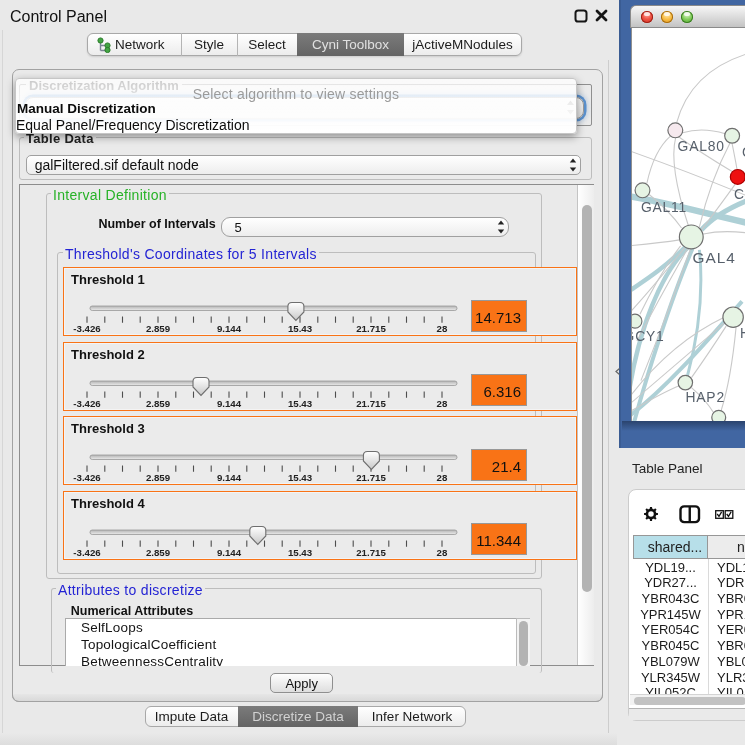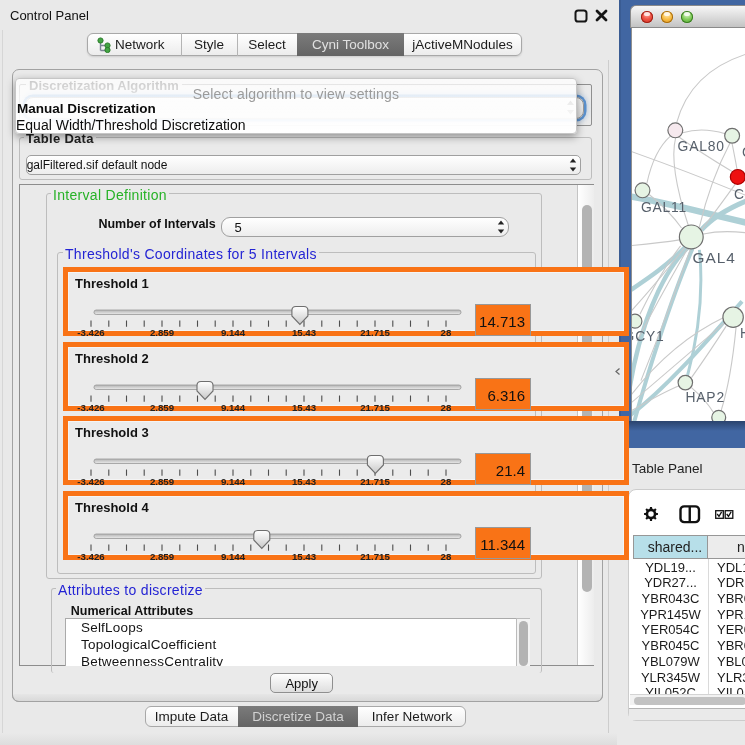--- a/index.html
+++ b/index.html
@@ -1,18 +1,18 @@
 <!DOCTYPE html>
 <html><head><meta charset="utf-8">
 <style>
   * { margin:0; padding:0; box-sizing:border-box; }
   html,body { width:745px; height:745px; font-family:"Liberation Sans",sans-serif; background:#e8e8e8; overflow:hidden; }
   .abs { position:absolute; }
-  .tpanel { position:absolute; left:63px; width:566px; height:69px; background:#ebebeb;
-            border:5px solid #f97316; box-shadow: inset 0 0 0 1px #f4f4f4; }
+  .tpanel { position:absolute; left:63px; width:514px; height:69px; background:#ebebeb;
+            border:1px solid #f97316; box-shadow: inset 0 0 0 1px #f4f4f4; }
   .tlabel { position:absolute; left:7px; top:4px; font-size:13px; font-weight:bold; color:#111; }
   .vbox { position:absolute; left:407px; top:31.5px; width:56px; height:32px; background:#f97316;
           border:1px solid #989898; font-size:15px; color:#111; text-align:right;
           line-height:33px; padding-right:5px; }
   .fieldset { position:absolute; border:1px solid #bdbdbd; border-radius:3px; }
   .flabel { position:absolute; background:#eaeaea; padding:0 2px; font-size:14px; letter-spacing:0.3px; }
   .combo { position:absolute; background:linear-gradient(#ffffff,#ededed); border:1px solid #a0a0a0;
            font-size:13px; color:#111; }
 </style></head>
 <body>
@@ -129,21 +129,21 @@
 <div style="position:absolute;left:717px;top:559.5px;width:28px;height:134.2px;overflow:hidden;line-height:15.74px;font-size:13px;color:#1c1c1c;">YDL1<br>YDR2<br>YBR0<br>YPR1<br>YER0<br>YBR0<br>YBL0<br>YLR3<br>YIL0</div>
 
 <div class="abs" style="left:630px;top:693.6px;width:115px;height:11.7px;background:#f2f2f2;border-top:1px solid #d4d4d4;"></div>
 <div class="abs" style="left:634.3px;top:696.8px;width:112px;height:7.8px;border-radius:4px;background:#c2c2c2;"></div>
 <div class="abs" style="left:629px;top:707.8px;width:116px;height:1px;background:#b4b4b4;"></div>
 <div class="abs" style="left:629px;top:708.8px;width:116px;height:11px;background:#eaeaea;"></div>
 
 <div class="abs" style="left:0;top:0;width:619px;height:745px;background:#e9e9e9;"></div>
 <div class="abs" style="left:607.5px;top:60px;width:1px;height:685px;background:#cdcdcd;"></div>
 <div class="abs" style="left:2px;top:30px;width:1px;height:715px;background:#d6d6d6;"></div>
-<div class="abs" style="left:10px;top:8px;font-size:13px;color:#111;">Control Panel</div>
+<div class="abs" style="left:10px;top:8px;font-size:16px;color:#111;">Control Panel</div>
 <svg class="abs" style="left:574px;top:9px;" width="14" height="14" viewBox="0 0 14 14">
   <rect x="1.5" y="1.5" width="11" height="11" rx="2.6" fill="none" stroke="#161616" stroke-width="2"></rect>
 </svg>
 <svg class="abs" style="left:595px;top:9px;" width="13" height="13" viewBox="0 0 13 13">
   <path d="M2,2 L11,11 M11,2 L2,11" stroke="#161616" stroke-width="2.8" stroke-linecap="round"></path>
 </svg>
 
 <div class="abs" style="left:87px;top:33px;width:435px;height:23px;background:linear-gradient(#ffffff,#ececec);
      border:1px solid #a8a8a8;border-radius:6px;box-shadow:0 1px 2px rgba(0,0,0,0.12);"></div>
 <svg class="abs" style="left:97px;top:37px;" width="15" height="16" viewBox="0 0 15 16">
@@ -171,25 +171,25 @@
      border:1px solid #999999;border-radius:8px;box-shadow:0 0 0 2.5px #5b90cc, 0 0 4px 4px rgba(91,144,204,0.28);"></div>
 <svg class="abs" style="left:566px;top:100px;" width="9" height="15" viewBox="0 0 9 15">
   <path d="M4.5,0.5 L8,5 H1 Z" fill="#555"></path>
     <path d="M4.5,14.5 L8,10 H1 Z" fill="#555"></path>
 </svg>
 
 <div class="abs" style="left:15px;top:77.5px;width:562px;height:56.5px;background:linear-gradient(rgba(255,255,255,0.74), rgba(255,255,255,0.92) 55%, rgba(255,255,255,0.985));
      border:1px solid #c6c6c6;border-radius:4px;box-shadow:0 3px 9px rgba(0,0,0,0.38);z-index:50;"></div>
 <div class="abs" style="left:15px;top:86px;width:562px;text-align:center;font-size:14px;letter-spacing:0.2px;color:#9b9b9b;z-index:51;">Select algorithm to view settings</div>
 <div class="abs" style="left:17px;top:101px;font-size:13.5px;font-weight:bold;color:#0c0c0c;z-index:51;">Manual Discretization</div>
-<div class="abs" style="left:16px;top:117px;font-size:14px;color:#0c0c0c;z-index:51;">Equal Width/Threshold Discretization</div>
+<div class="abs" style="left:16px;top:117px;font-size:14px;color:#0c0c0c;z-index:51;">Equal Panel/Frequency Discretization</div>
 
 <div class="fieldset" style="left:19.4px;top:136.6px;width:573px;height:43px;"></div>
 <div class="flabel" style="left:24px;top:130.5px;color:#222;font-size:13px;font-weight:600;background:#e9e9e9;">Table Data</div>
-<div class="combo" style="left:25.7px;top:155px;width:555px;height:19.5px;border-radius:5px;line-height:19px;font-size:12px;">galFiltered.sif default node</div>
+<div class="combo" style="left:25.7px;top:155px;width:555px;height:19.5px;border-radius:5px;line-height:19px;padding-left:8px;font-size:14px;">galFiltered.sif default node</div>
 <svg class="abs" style="left:569px;top:158px;" width="8" height="14" viewBox="0 0 8 14">
   <path d="M4,0.5 L7.2,4.6 H0.8 Z" fill="#222"></path>
     <path d="M4,13.5 L7.2,9.4 H0.8 Z" fill="#222"></path>
 </svg>
 
 <div class="abs" style="left:18.5px;top:183.5px;width:575.5px;height:482.7px;border:1px solid #8d8d8d;background:#eaeaea;"></div>
 
 <div class="abs" style="left:576.5px;top:184.5px;width:17px;height:480.7px;background:linear-gradient(to right,#ffffff,#ededed);border-left:1px solid #c4c4c4;"></div>
 <div class="abs" style="left:582px;top:205px;width:10px;height:387px;border-radius:5px;background:#b3b3b3;"></div>
 

